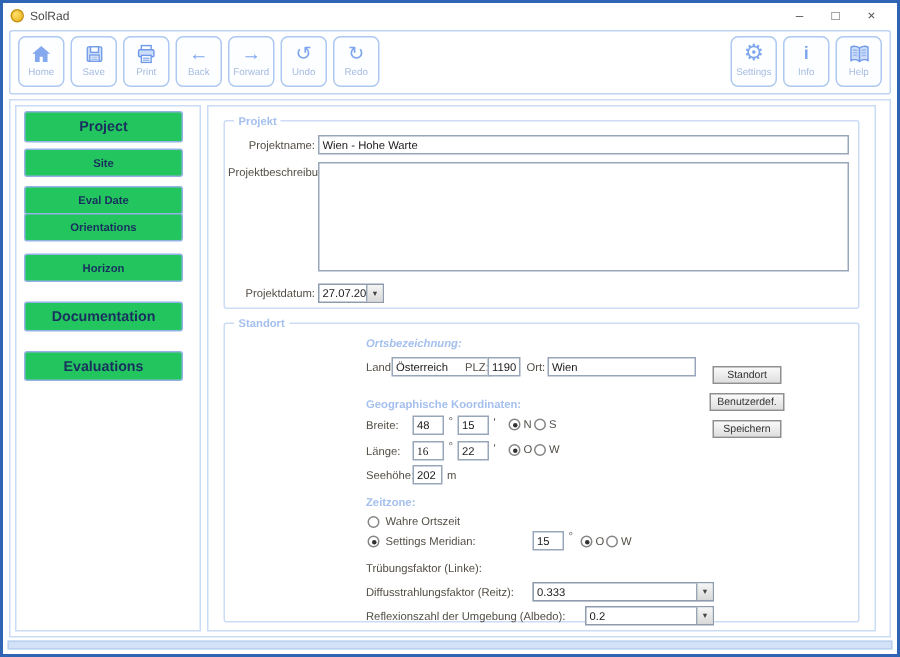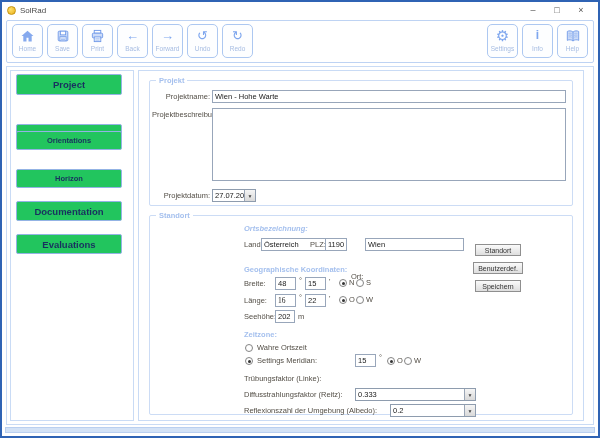--- a/index.html
+++ b/index.html
@@ -137,22 +137,23 @@
         </span>
         <span class="tlabel">Help</span>
       </div>
     </div>
   </div>
 
   <div class="content">
 
     <div class="sidebar">
       <div class="sbtn cat" style="top:3px;height:21px;">Project</div>
+      <div class="sbtn sub" style="top:28px;height:19px;">Site</div>
       <div class="sbtn sub" style="top:53px;height:19px;">Eval Date</div>
-      <div class="sbtn sub" style="top:60px;height:19px;">Orientations</div>
+      <div class="sbtn sub" style="top:71px;height:19px;">Orientations</div>
       <div class="sbtn sub" style="top:98px;height:19px;">Horizon</div>
       <div class="sbtn cat" style="top:130px;height:20px;">Documentation</div>
       <div class="sbtn cat" style="top:163px;height:20px;">Evaluations</div>
     </div>
 
     <div class="main">
 
       <div class="groupbox" style="left:10px;top:9px;right:10px;height:126px;">
         <span class="legend">Projekt</span>
         <span class="flabel" style="left:2px;top:11px;width:58px;">Projektname:</span>
@@ -167,21 +168,21 @@
       </div>
 
       <div class="groupbox" style="left:10px;top:144px;right:10px;bottom:5px;">
         <span class="legend">Standort</span>
 
         <span class="section-h" style="left:94px;top:8px;font-style:italic;">Ortsbezeichnung:</span>
         <span class="rlabel" style="left:94px;top:24px;">Land:</span>
         <input class="finput" style="left: 111px; top: 22px; width: 67px;" value="Österreich">
         <span class="rlabel" style="left:160px;top:24px;">PLZ:</span>
         <input class="finput" style="left: 175px; top: 22px; width: 22px;" value="1190">
-        <span class="rlabel" style="left:201px;top:24px;margin-top:32px;">Ort:</span>
+        <span class="rlabel" style="left:201px;top:24px;">Ort:</span>
         <input class="finput" style="left: 215px; top: 22px; width: 99px;" value="Wien">
 
         <div class="pbtn" style="left:325px;top:28px;width:46px;">Standort</div>
         <div class="pbtn" style="left:323px;top:46px;width:50px;">Benutzerdef.</div>
         <div class="pbtn" style="left:325px;top:64px;width:46px;">Speichern</div>
 
         <span class="section-h" style="left:94px;top:49px;">Geographische Koordinaten:</span>
         <span class="rlabel" style="left:94px;top:63px;">Breite:</span>
         <input class="finput" style="left: 125px; top: 61px; width: 21px;" value="48">
         <span class="unit" style="left:149px;top:60px;">°</span>

